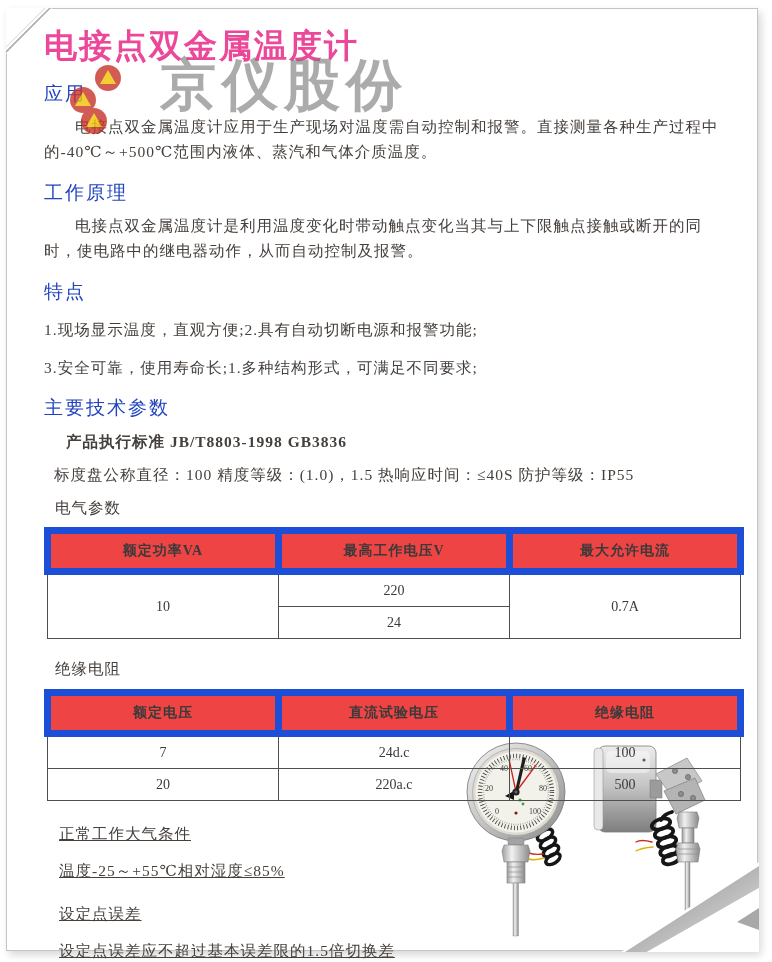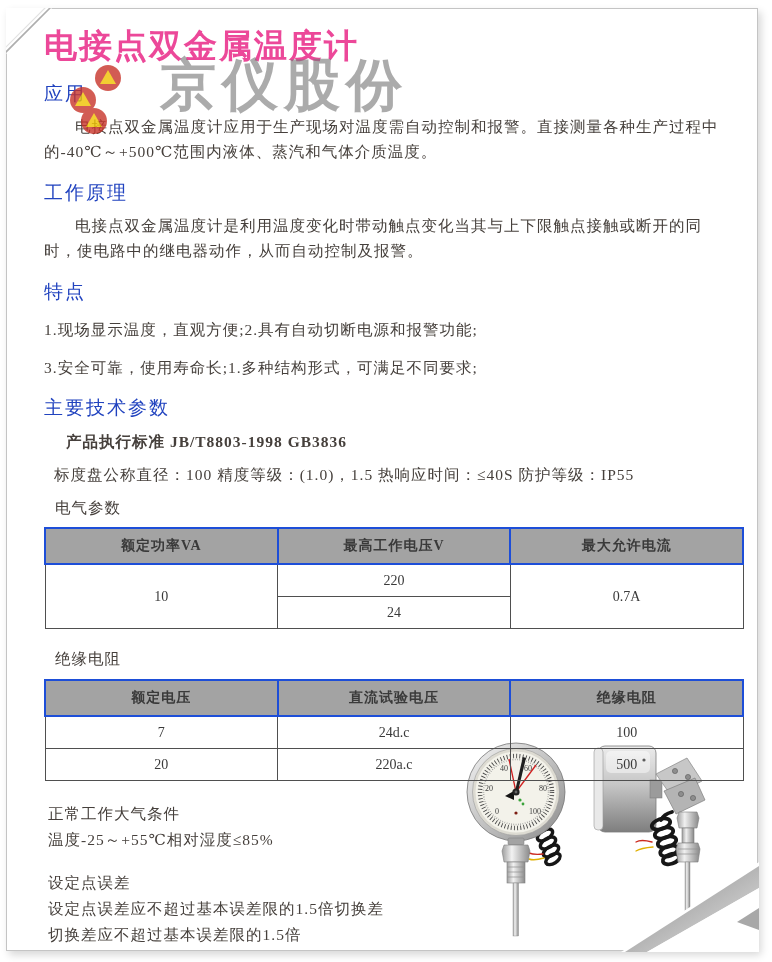--- a/index.html
+++ b/index.html
@@ -35,27 +35,27 @@
   p.body { margin:8px 0; line-height:25px; text-indent:2em; letter-spacing:1px; }
   p.feat { margin:15px 0; line-height:23px; letter-spacing:1px; }
 
   p.standard { margin:13px 0 0 22px; font-weight:bold; letter-spacing:1px; }
   p.specs    { margin:12px 0 0 10px; letter-spacing:1px; }
   p.tlabel   { margin:12px 0 8px 11px; letter-spacing:1px; }
   p.tlabel2  { margin:20px 0 9px 11px; letter-spacing:1px; }
 
   table.param { border-collapse:collapse; width:700px; table-layout:fixed;
                 font-size:14px; color:#3a3a3a; margin-top:2px; }
-  table.param th { background:#a3a3a3; border:2px solid #1d4ed8; height:32px;
+  table.param th { background:#ef4444; border:7px solid #1d4ed8; height:32px;
                    font-weight:bold; letter-spacing:1px; }
   table.param td { border:1px solid #4f4f4f; height:29px; text-align:center; }
 
   .conditions { margin-top:22px; line-height:22px; letter-spacing:1px; max-width:430px; }
   .cond-block { margin:0 0 21px 0; }
-  .cond-block p { margin:4px; }
+  .cond-block p { margin:15px;text-decoration:underline; }
 
   .photo-front { position:absolute; left:452px; top:725px; z-index:1; }
   .photo-side  { position:absolute; left:577px; top:729px; z-index:1; }
 </style>
 </head>
 <body>
 
 <div class="sheet">
 
   <div class="watermark">

